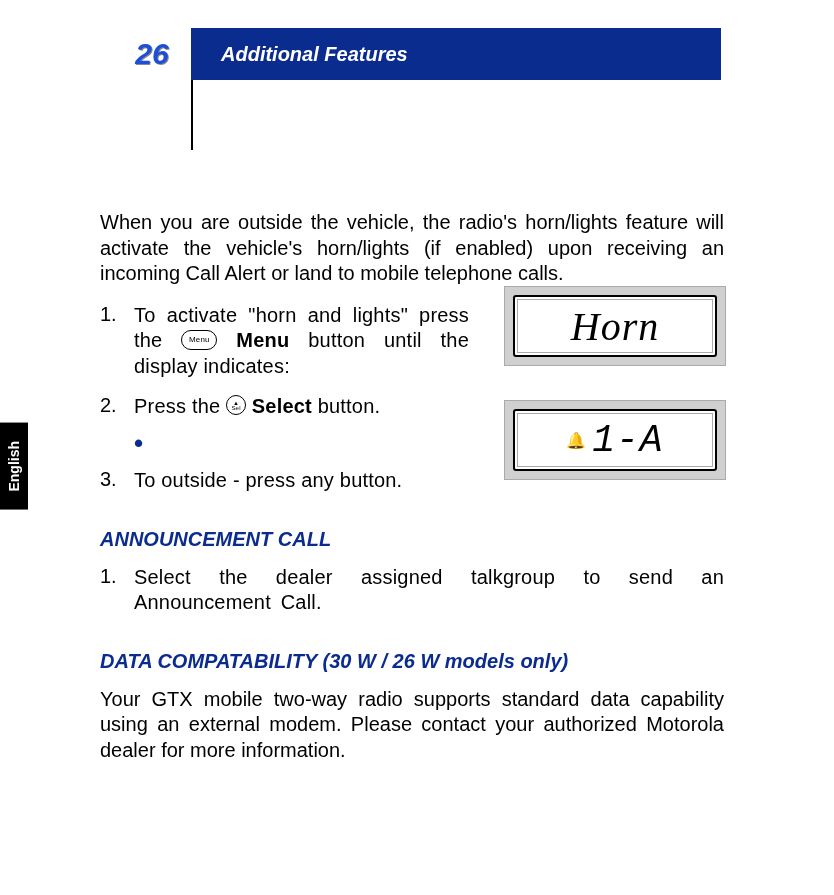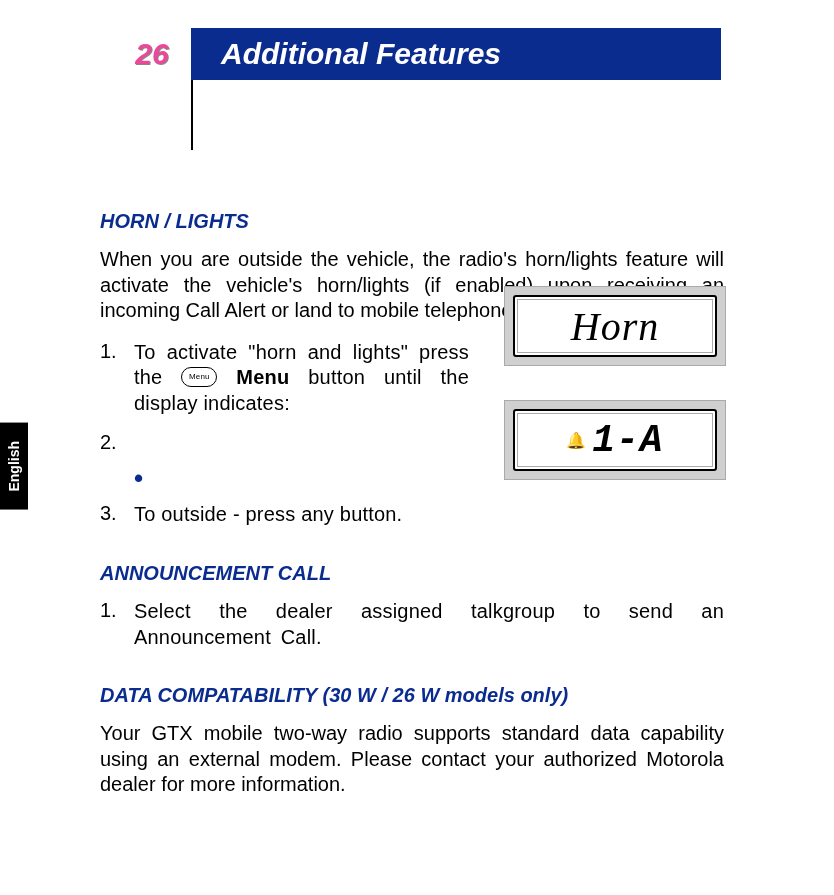--- a/index.html
+++ b/index.html
@@ -21,34 +21,34 @@
     .page-num-box {
       width: 78px;
       display: flex;
       align-items: center;
       justify-content: center;
     }
     .page-num {
       font-size: 30px;
       font-weight: bold;
       font-style: italic;
-      color: #ec4899;
+      color: #1d4ed8;
       text-shadow: 1px 1px 0 #888;
     }
     .title-bar {
       flex: 1;
       background: #0b2c8f;
       display: flex;
       align-items: center;
       padding-left: 30px;
       max-width: 530px;
     }
     .title-bar-text {
       color: #fff;
-      font-size: 30px;
+      font-size: 20px;
       font-weight: bold;
       font-style: italic;
     }
     .divider-line {
       border-left: 2px solid #000;
       height: 70px;
       margin-left: 191px;
       margin-top: 0;
     }
     .side-tab {
@@ -184,21 +184,21 @@
     .lcd-text {
       font-size: 40px;
       font-style: italic;
       font-weight: 500;
       letter-spacing: 1px;
       font-family: 'Segoe Script', 'Brush Script MT', cursive;
     }
     .lcd-text.seg {
       font-family: 'Courier New', monospace;
       font-style: italic;
-      font-weight: bold;
+      font-weight: normal;
       font-size: 38px;
     }
     .lcd-bell {
       font-size: 16px;
       margin-right: 6px;
     }
     .bold { font-weight: bold; }
   </style>
 </head>
 <body>
@@ -223,34 +223,41 @@
 
 <div class="display-screen d2">
   <div class="display-inner">
     <span class="lcd-bell">🔔</span>
     <span class="lcd-text seg">1-A</span>
   </div>
 </div>
 
 <div class="content">
 
-  <div class="section-heading">HORN / LIGHTS</div>
   <p class="body-text">When you are outside the vehicle, the radio's horn/lights feature will activate the vehicle's horn/lights (if enabled) upon receiving an incoming Call Alert or land to mobile telephone calls.</p>
 
   <ol class="steps">
     <li class="narrow">
       <span class="num">1.</span>
       <span class="step-body">
         <span>To activate "horn and lights" press the </span>
         <span class="icon-oval">Menu</span>
         <span class="bold">Menu</span><span> button until the display indicates:</span>
       </span>
     </li>
     <li class="narrow">
       <span class="num">2.</span>
+      <span class="step-body">
+        <span>Press the </span>
+        <span class="icon-sel">
+            <span class="tri-up">▲</span>
+            <span class="sel-txt">Sel</span>
+          </span>
+        <span class="bold">Select</span><span> button.</span>
+      </span>
     </li>
   </ol>
 
   <div class="bullet-sub">
     <span class="dot">•</span>
   </div>
 
   <ol class="steps">
     <li>
       <span class="num">3.</span>

